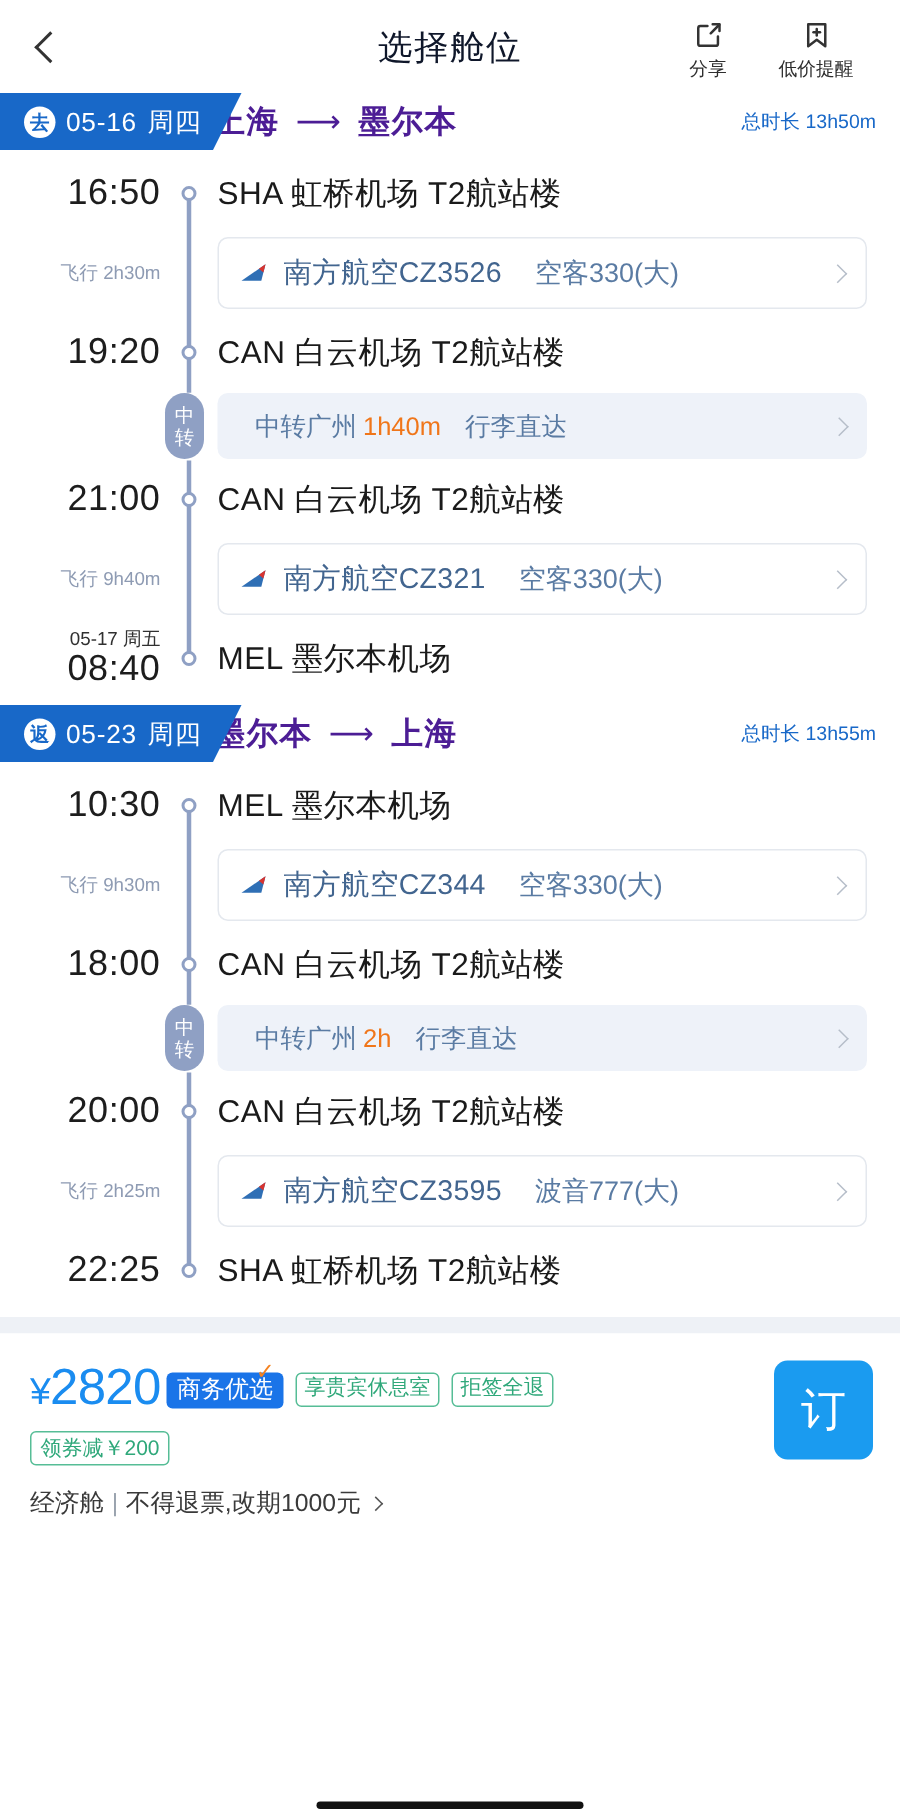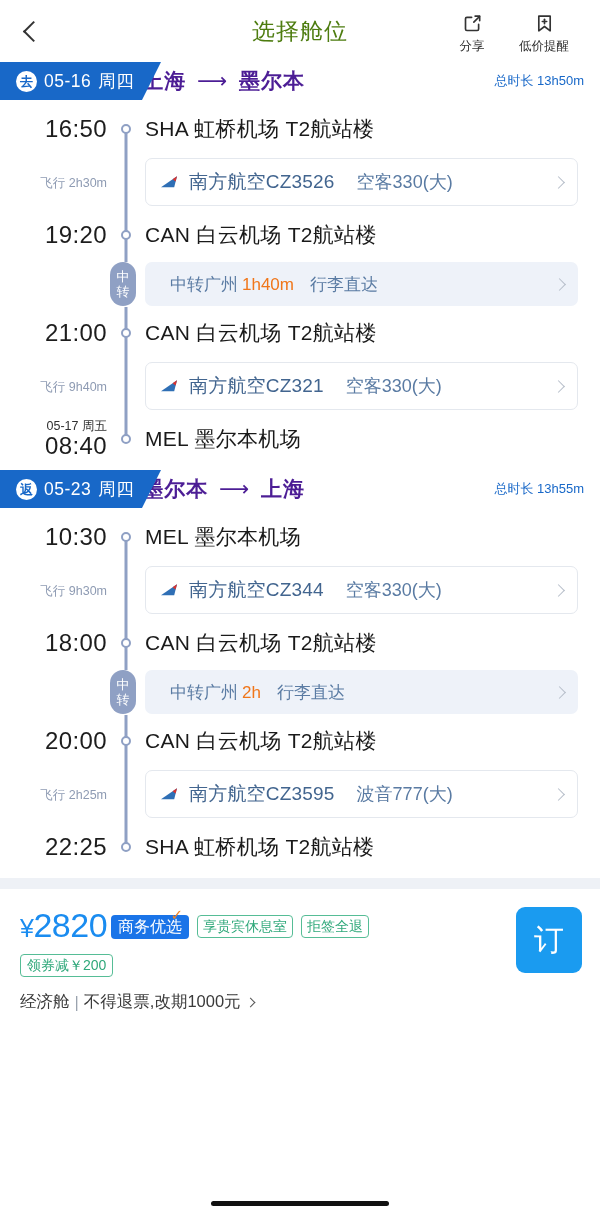--- a/index.html
+++ b/index.html
@@ -21,21 +21,21 @@
     width: 62px; height: 62px; display: flex; align-items: center; justify-content: center;
     cursor: pointer;
   }
   .back-chevron {
     width: 15px; height: 15px;
     border-left: 2.6px solid #333; border-bottom: 2.6px solid #333;
     transform: rotate(45deg); margin-left: 5px;
   }
   .header-title {
     position: absolute; left: 0; right: 0; text-align: center;
-    font-size: 23px; color: #4d7c0f; letter-spacing: 1px;
+    font-size: 23px; color: #0f172a; letter-spacing: 1px;
     pointer-events: none;
   }
   .header-actions {
     margin-left: auto; display: flex; align-items: flex-start; gap: 16px;
     padding-right: 28px; padding-top: 4px;
   }
   .hact { display: flex; flex-direction: column; align-items: center; cursor: pointer; width: 56px; }
   .hact .ico { height: 24px; display: flex; align-items: center; justify-content: center; }
   .hact .lbl { font-size: 12.5px; color: #2e2e2e; margin-top: 3px; white-space: nowrap; }
 
@@ -160,21 +160,21 @@
     background: #1a74e8; color: #fff; border-radius: 4px;
     font-size: 16px; padding: 3px 7px; white-space: nowrap; line-height: 18px;
   }
   .badge-check {
     position: absolute; right: 6px; top: -5px;
     font-size: 15px; color: #f58220; line-height: 10px;
   }
   .badge-green {
     margin-left: 8px; border: 1px solid #56bd96; color: #2fa87a;
     border-radius: 4px; font-size: 14px; padding: 2px 5px;
-    white-space: nowrap; line-height: 17px;
+    white-space: nowrap; line-height: 17px; font-family: Liberation Mono, monospace;
   }
   .coupon-line { margin-top: 8px; }
   .badge-coupon {
     display: inline-block; border: 1px solid #56bd96; color: #2fa87a;
     border-radius: 4px; font-size: 14px; padding: 2px 6px; line-height: 17px;
   }
   .order-btn {
     flex: 0 0 66px; width: 66px; height: 66px; margin-left: 10px;
     background: #1a9bf0; border-radius: 9px; color: #fff;
     font-size: 30px; display: flex; align-items: center; justify-content: center;

